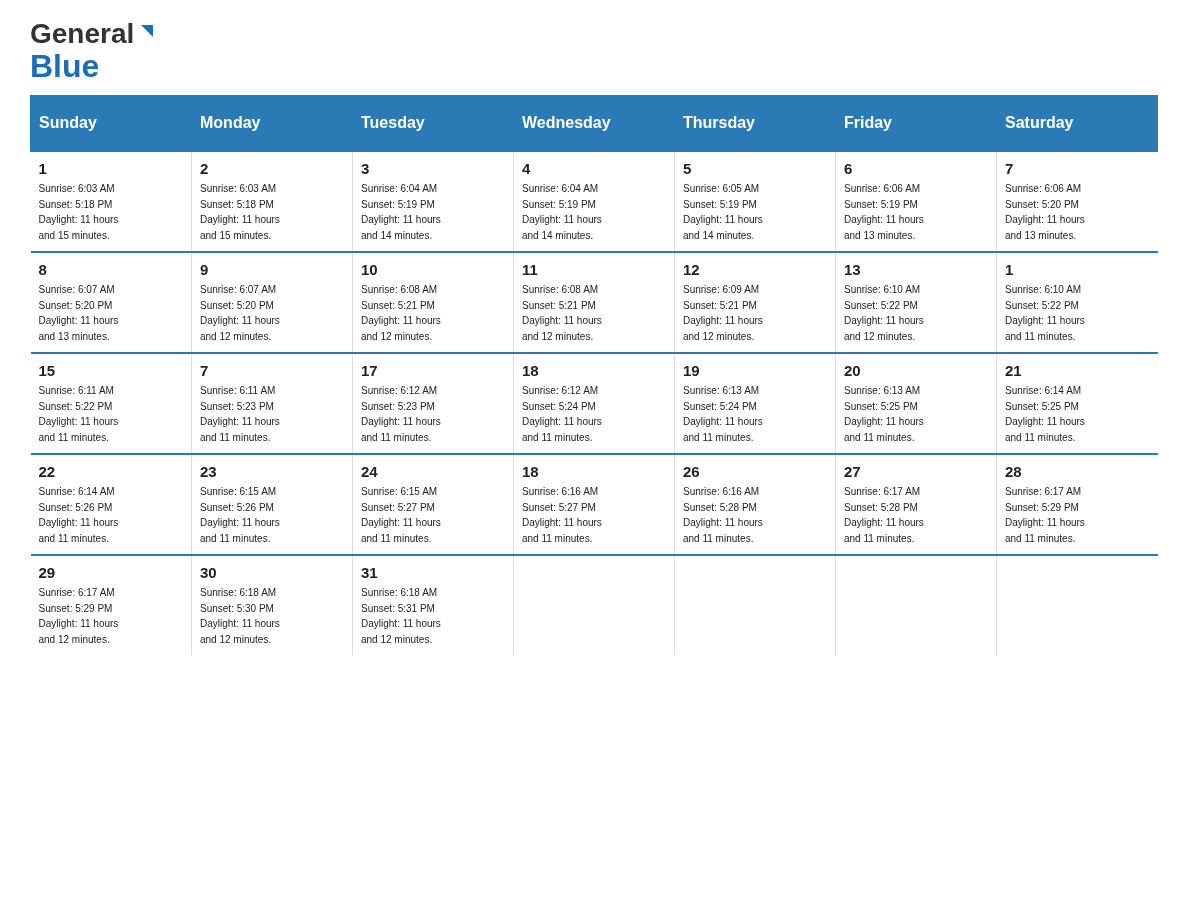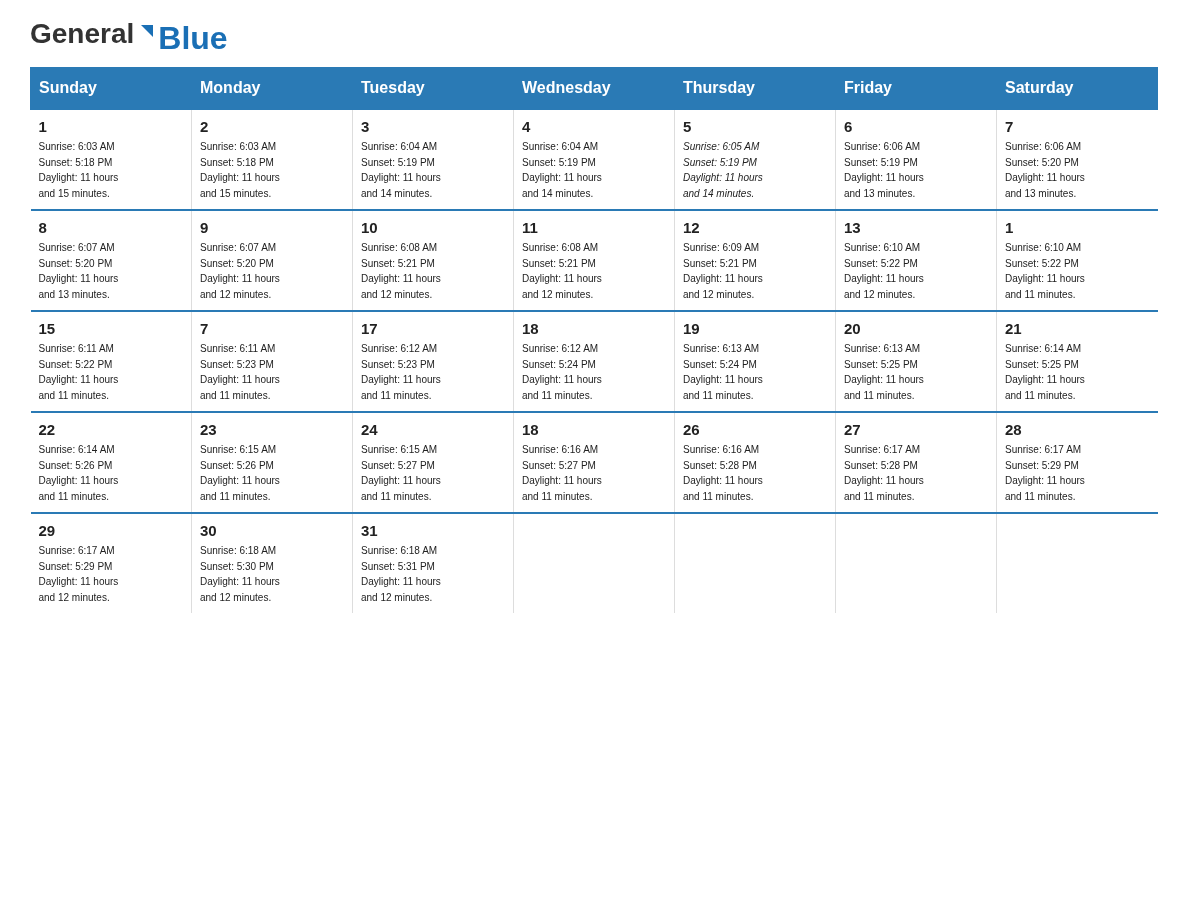--- a/index.html
+++ b/index.html
@@ -11,21 +11,21 @@
       min-height: 918px;
     }
     .header {
       display: flex;
       justify-content: space-between;
       align-items: flex-start;
       margin-bottom: 10px;
     }
     .logo {
       display: flex;
-      flex-direction: row;
+      flex-direction: column;
       align-items: flex-start;
     }
     .logo-text {
       font-size: 28px;
       font-weight: bold;
       color: #333;
       line-height: 1;
     }
     .logo-line2 {
       font-size: 32px;
@@ -50,21 +50,21 @@
     table {
       width: 100%;
       border-collapse: collapse;
       margin-top: 10px;
     }
     thead tr {
       background-color: #2a7ab5;
       color: white;
     }
     thead th {
-      padding: 11px 8px;
+      padding: 18px 8px;
       font-size: 16px;
       font-weight: bold;
       border: 1px solid #2a7ab5;
       text-align: left;
     }
     tbody tr {
       border-top: 2px solid #2a7ab5;
     }
     tbody td {
       padding: 8px 8px;
@@ -149,21 +149,21 @@
         </td>
         <td>
           <span class="day-num">4</span>
           <div class="day-info" style="white-space: pre-line;">Sunrise: 6:04 AM
 Sunset: 5:19 PM
 Daylight: 11 hours
 and 14 minutes.</div>
         </td>
         <td>
           <span class="day-num">5</span>
-          <div class="day-info" style="white-space: pre-line; font-style: italic;">Sunrise: 6:05 AM
+          <div class="day-info" style="white-space: pre-line;">Sunrise: 6:05 AM
 Sunset: 5:19 PM
 Daylight: 11 hours
 and 14 minutes.</div>
         </td>
         <td>
           <span class="day-num">6</span>
           <div class="day-info" style="white-space: pre-line;">Sunrise: 6:06 AM
 Sunset: 5:19 PM
 Daylight: 11 hours
 and 13 minutes.</div>

